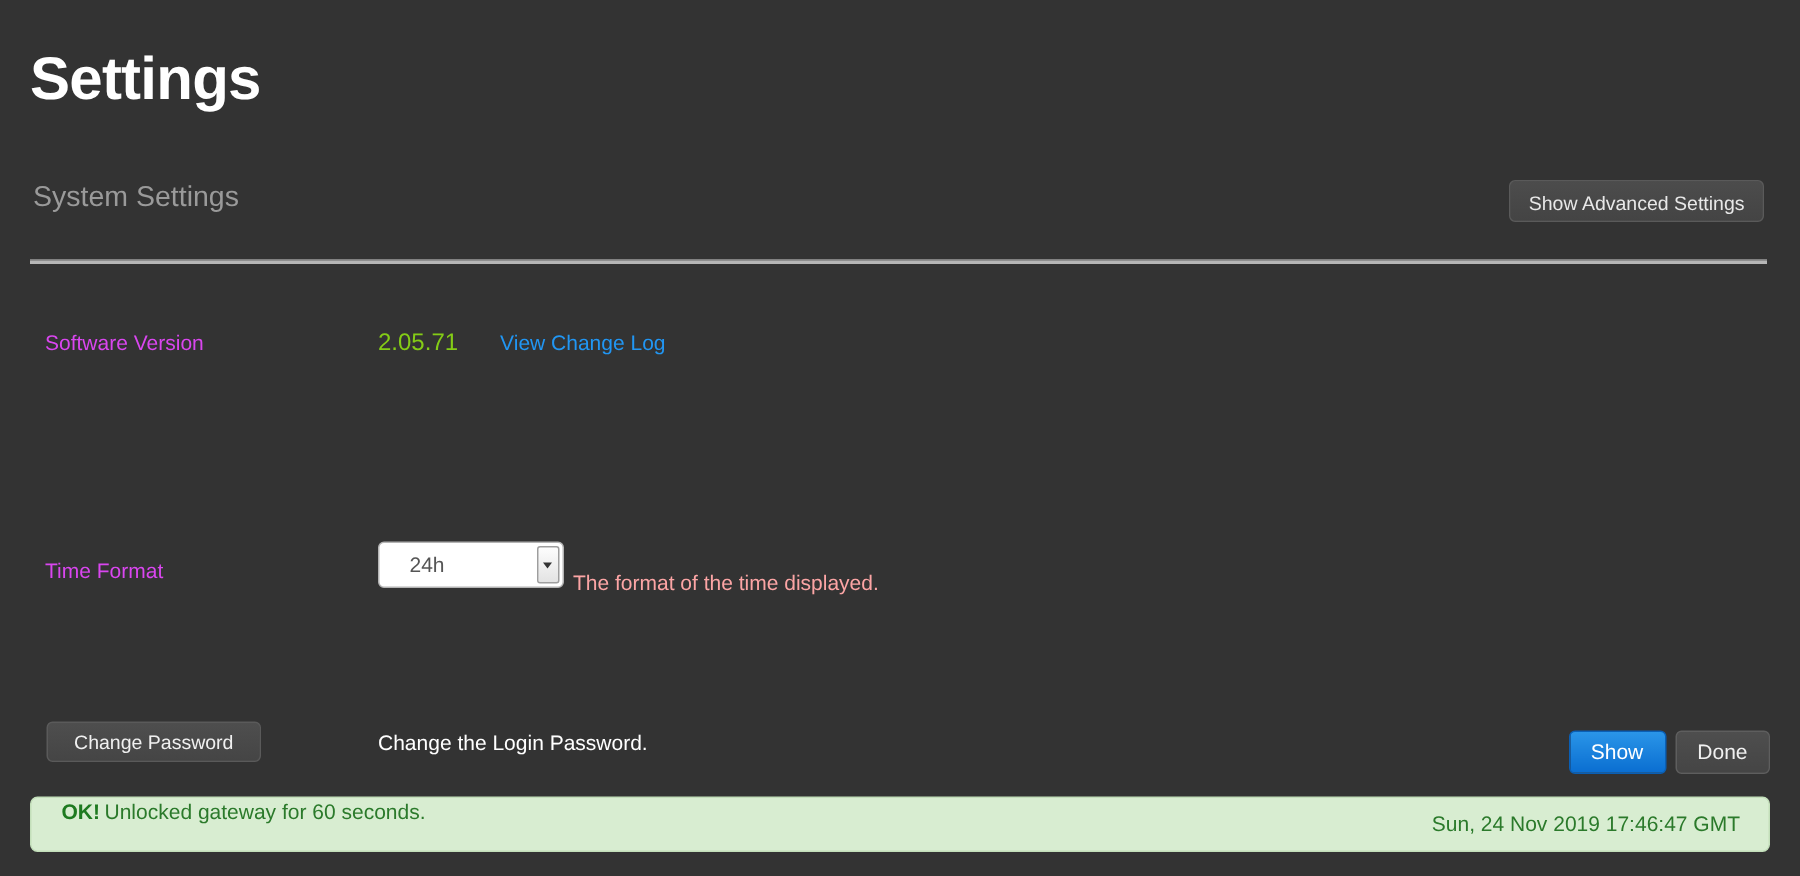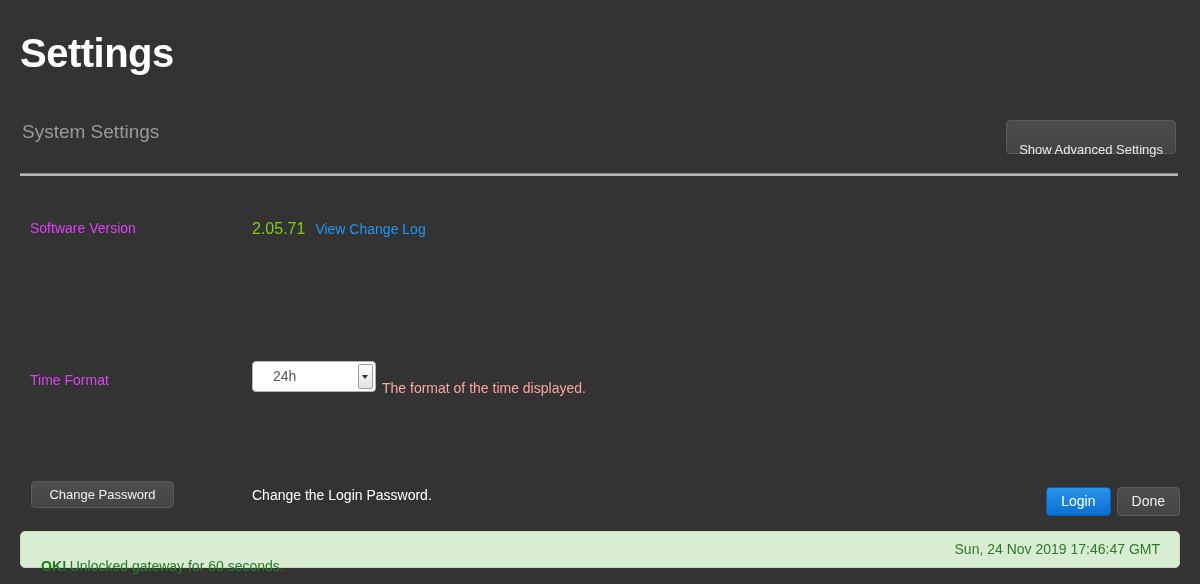--- a/index.html
+++ b/index.html
@@ -44,21 +44,21 @@
     color: #9a9a9a;
     font-weight: normal;
     text-align: center;
   }
   .adv-btn {
     position: absolute;
     right: 2px;
     top: 0px;
     height: 28px;
     line-height: 26px;
-    padding: 16px 12px;
+    padding: 2px 12px;
     font-size: 13px;
     color: #e8e8e8;
     background: linear-gradient(to bottom, #4c4c4c 0%, #444444 100%);
     border: 1px solid #5a5a5a;
     border-radius: 4px;
     box-sizing: border-box;
     cursor: pointer;
     white-space: nowrap;
     font-family: "Liberation Sans", sans-serif;
   }
@@ -103,21 +103,21 @@
   .row-version { height: 50px; }
   .row-version .row-label { top: 20px; }
   .row-version .row-value { top: 20px; }
   .version-num {
     color: #84cc16;
     font-size: 16px;
   }
   .changelog-link {
     color: #2196f3;
     font-size: 14px;
-    margin-left: 10px;
+    margin-left: 28px;
     cursor: pointer;
     text-decoration: none;
   }
 
   
   .row-gw { height: 51px; }
   .row-gw .row-label { top: 71px; }
   .text-field {
     position: absolute;
     left: 252px;
@@ -265,21 +265,21 @@
     width: 1160px;
     height: 37px;
     background: #d8edd1;
     border: 1px solid #c3dfba;
     border-radius: 5px;
     box-sizing: border-box;
   }
   .status-left {
     position: absolute;
     left: 20px;
-    top: 26px;
+    top: 1px;
     font-size: 14px;
     color: #2b7a2b;
   }
   .status-ok {
     font-weight: bold;
     color: #1e7a20;
     margin-right: 3px;
   }
   .status-time {
     position: absolute;
@@ -327,21 +327,21 @@
   </div>
 
   <div class="row row-act">
     
     
   </div>
 
 </div>
 
 <div class="footer-buttons">
-  <span class="apply-btn">Login</span><span class="done-btn">Done</span>
+  <span class="apply-btn">Show</span><span class="done-btn">Done</span>
 </div>
 
 <div class="status-bar">
   <div class="status-left">
     <span class="status-ok">OK!</span><span>Unlocked gateway for 60 seconds.</span>
   </div>
   <div class="status-time">Sun, 24 Nov 2019 17:46:47 GMT</div>
 </div>
 
 </body></html>

